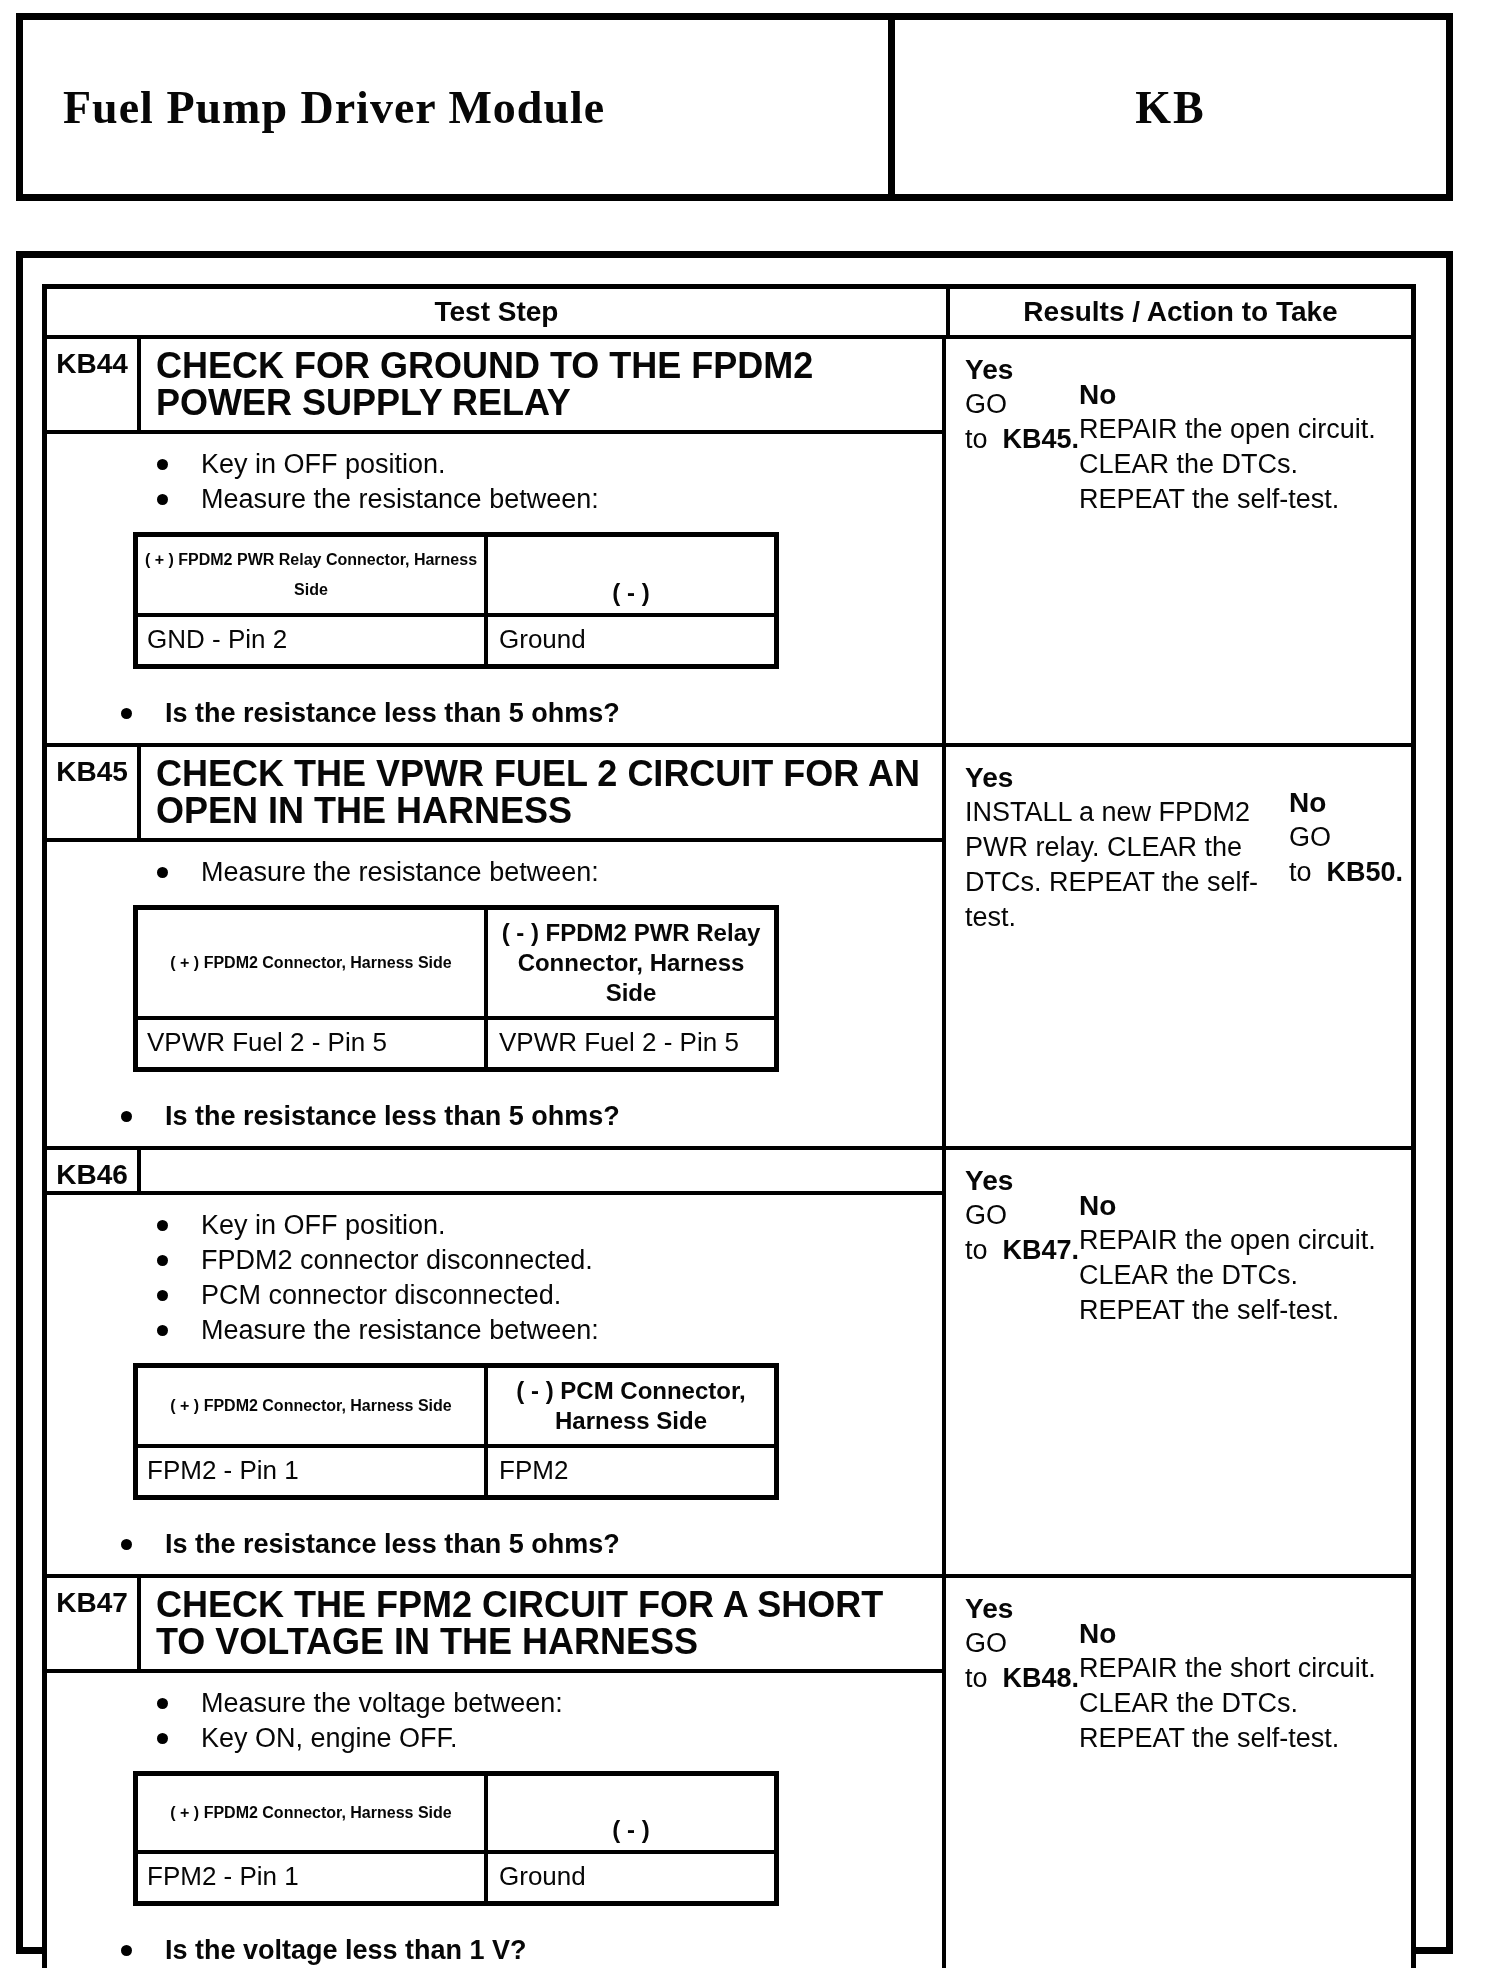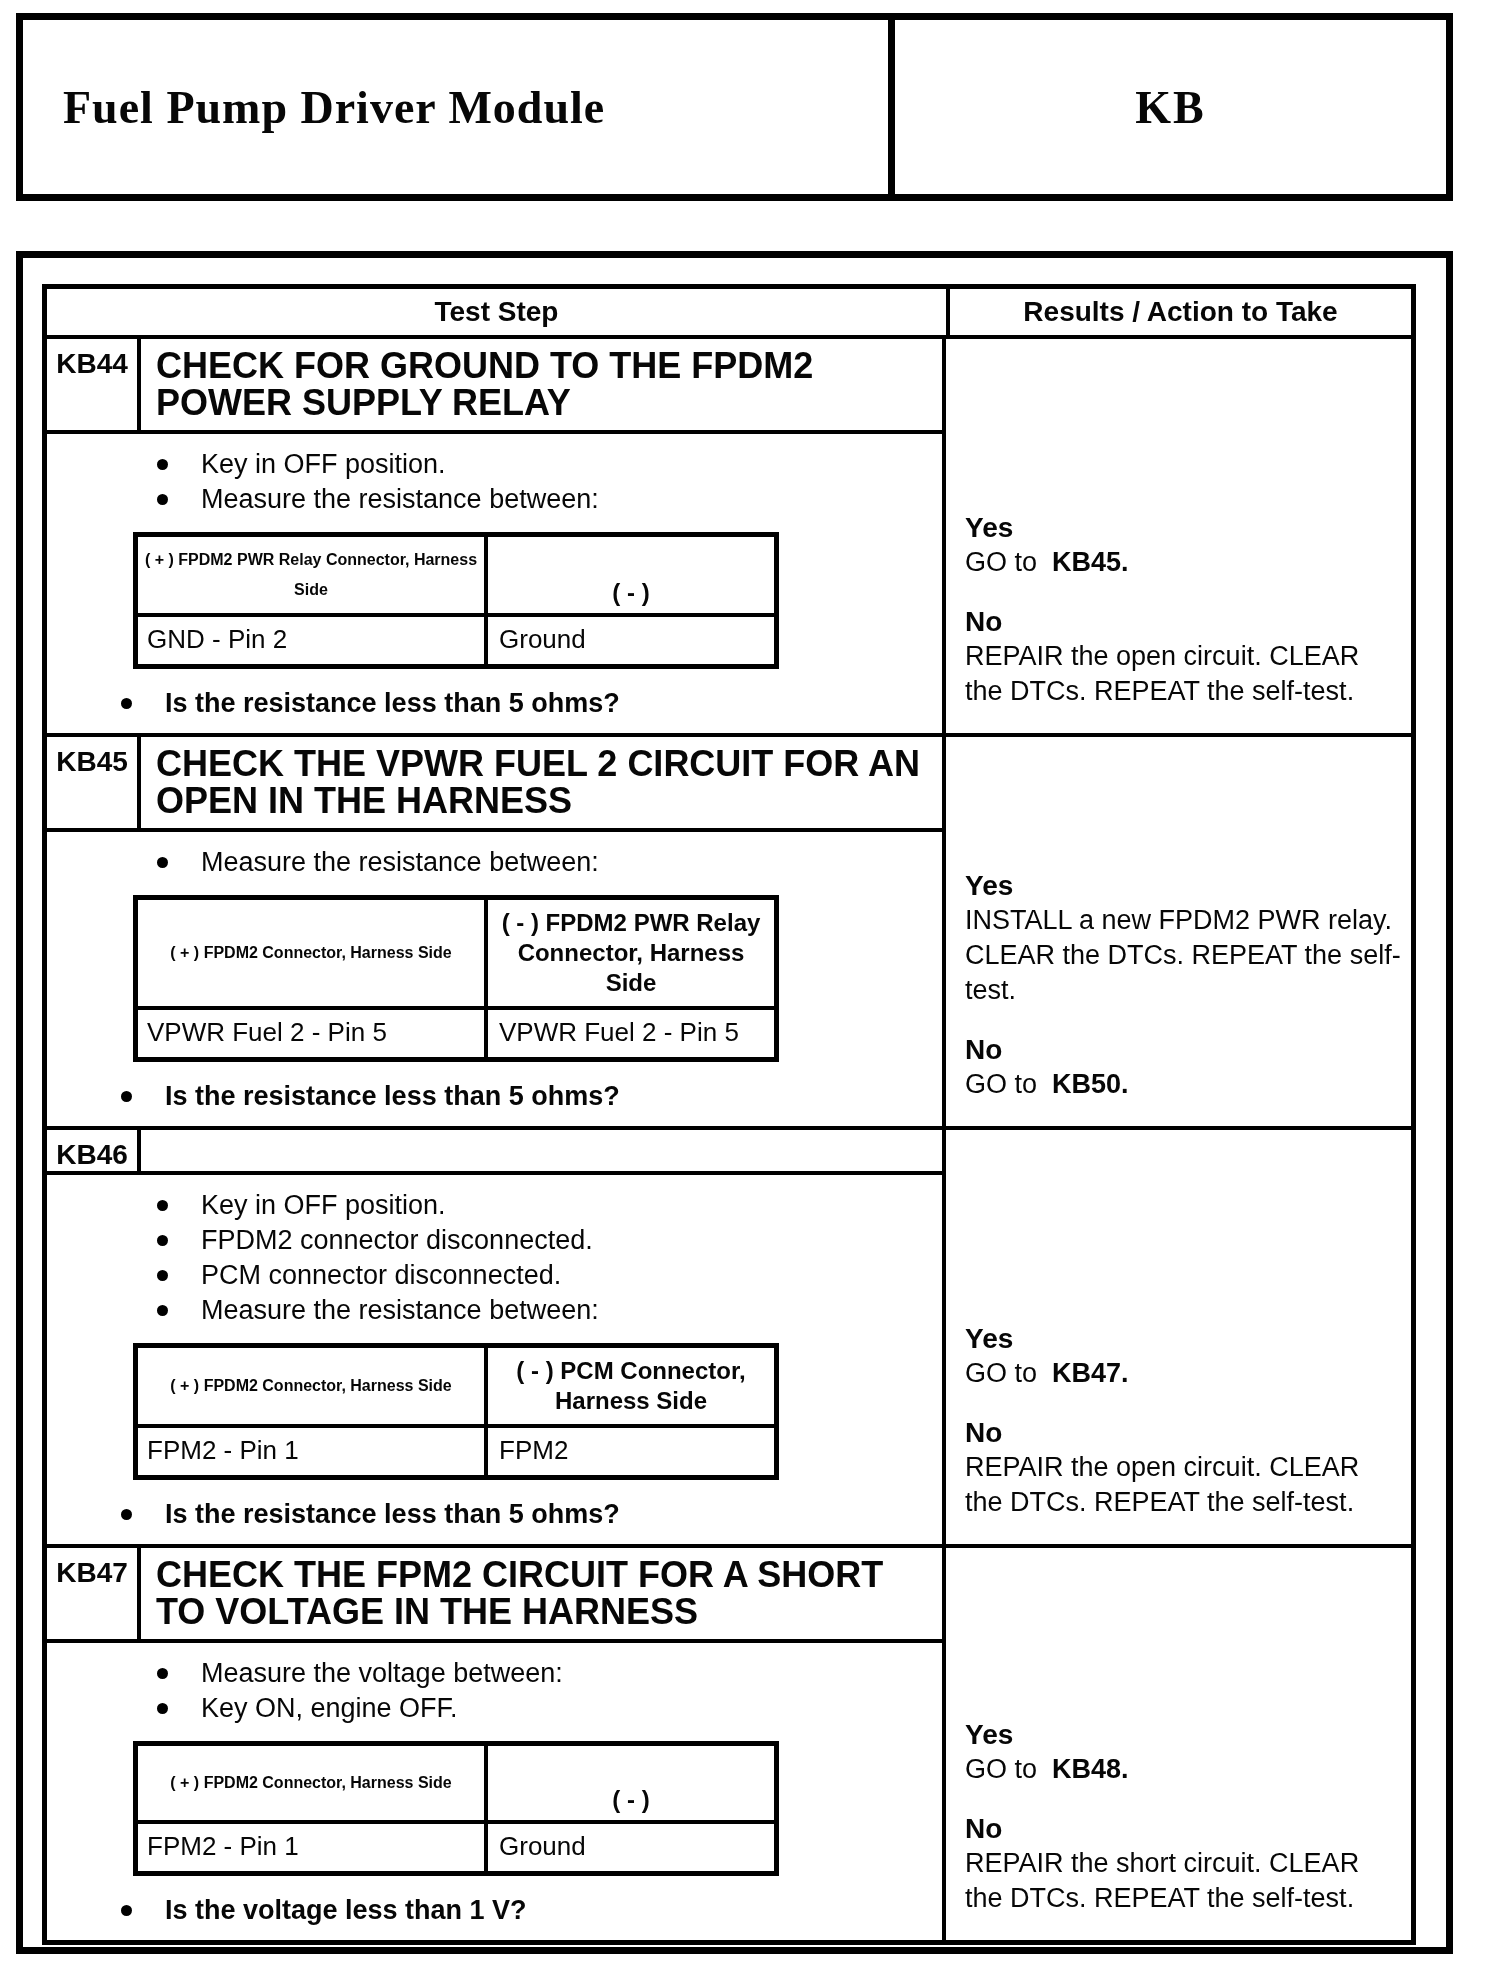--- a/index.html
+++ b/index.html
@@ -115,21 +115,21 @@
     margin-bottom: 1px;
   }
   ul.bullets li::before {
     content: "";
     position: absolute;
     left: 2px; top: 12px;
     width: 11px; height: 11px;
     border-radius: 50%;
     background: #000;
   }
-  ul.bullets.question { margin-left: 72px; margin-top: 17px; }
+  ul.bullets.question { margin-left: 72px; margin-top: 27px; }
   ul.bullets.question li { font-weight: bold; }
 
   
   .measure-table {
     margin: 16px 0 2px 86px;
     width: 646px;
     border: 5px solid #000;
   }
   .mt-head { display: flex; border-bottom: 4px solid #000; }
   .mt-h1 {
@@ -163,22 +163,22 @@
     border-right: 4px solid #000;
     font-size: 26px;
     padding: 7px 4px 9px 9px;
   }
   .mt-c2 { flex: 1; font-size: 26px; padding: 7px 4px 9px 11px; }
 
   
   .step-results {
     width: 465px;
     display: flex;
-    flex-direction: column;
-    justify-content: flex-end;
+    flex-direction: row;
+    justify-content: space-between;
     padding: 14px 8px 24px 19px;
   }
   .res-group + .res-group { margin-top: 25px; }
   .res-label { font-weight: bold; font-size: 28px; line-height: 34px; }
   .res-text { font-size: 27px; line-height: 35px; }
   .res-link { font-weight: bold; margin-left: 15px; }
   .res-link:empty { margin-left: 0; }
 </style>
 </head>
 <body>

